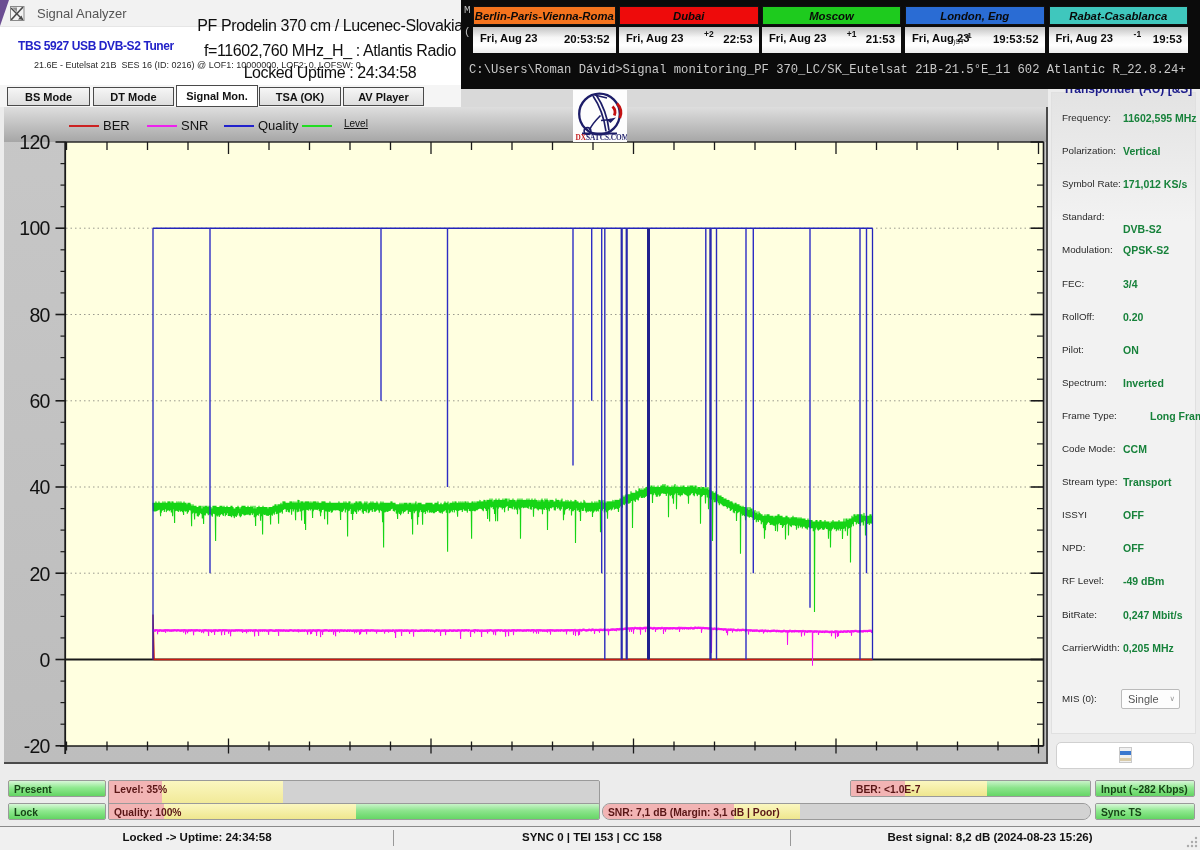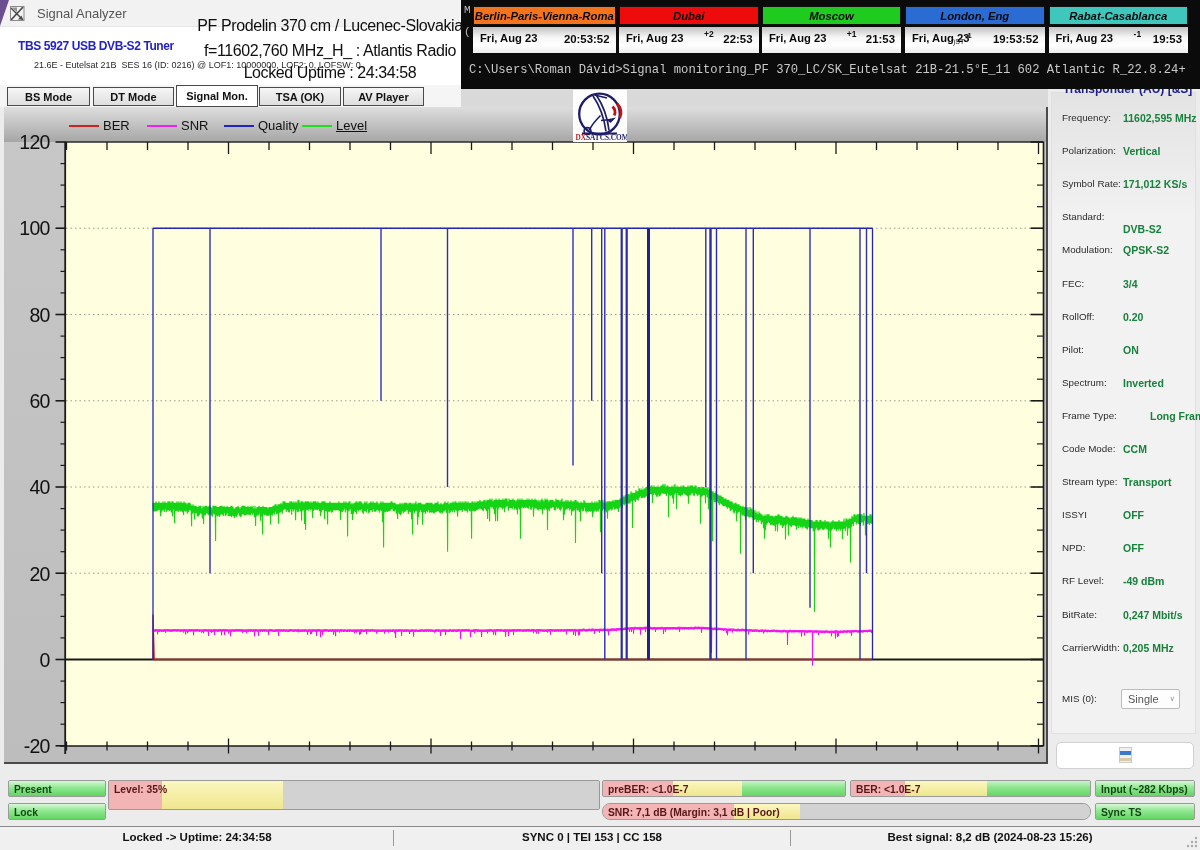--- a/index.html
+++ b/index.html
@@ -34,21 +34,21 @@
   <div style="position:absolute;left:4px;top:107px;width:1044px;height:657px;background:linear-gradient(#c7c7c7,#bdbdbd);border-right:2px solid #4a4a4a;border-bottom:2px solid #4a4a4a;box-sizing:border-box;"></div>
     <div style="position:absolute;left:4px;top:107px;width:1042px;height:35px;background:linear-gradient(#dedede,#a6a6a6);"></div>
 
   <div style="position:absolute;left:69px;top:125px;width:30px;height:2px;background:#cc2222;"></div>
   <div style="position:absolute;left:103px;top:118px;font-size:13px;color:#111;">BER</div>
   <div style="position:absolute;left:147px;top:125px;width:30px;height:2px;background:#ee22ee;"></div>
   <div style="position:absolute;left:181px;top:118px;font-size:13px;color:#111;">SNR</div>
   <div style="position:absolute;left:224px;top:125px;width:30px;height:2px;background:#2222cc;"></div>
   <div style="position:absolute;left:258px;top:118px;font-size:13px;color:#111;">Quality</div>
   <div style="position:absolute;left:302px;top:125px;width:30px;height:2px;background:#22dd22;"></div>
-  <div style="position:absolute;left:336px;top:118px;font-size:13px;color:#111;text-decoration:underline;">Level</div>
+  <div style="position:absolute;left:344px;top:118px;font-size:10px;color:#111;text-decoration:underline;">Level</div>
 
   <svg width="1050" height="770" viewBox="0 0 1050 770" style="position:absolute;left:0;top:0;">
 <rect x="66.0" y="142.0" width="977.5" height="604.0" fill="#ffffe0"></rect>
 <line x1="66.0" y1="573.2" x2="1043.5" y2="573.2" stroke="#9a9a8e" stroke-width="1" stroke-dasharray="1.5 3"></line>
 <line x1="66.0" y1="487.0" x2="1043.5" y2="487.0" stroke="#9a9a8e" stroke-width="1" stroke-dasharray="1.5 3"></line>
 <line x1="66.0" y1="400.8" x2="1043.5" y2="400.8" stroke="#9a9a8e" stroke-width="1" stroke-dasharray="1.5 3"></line>
 <line x1="66.0" y1="314.5" x2="1043.5" y2="314.5" stroke="#9a9a8e" stroke-width="1" stroke-dasharray="1.5 3"></line>
 <line x1="66.0" y1="228.2" x2="1043.5" y2="228.2" stroke="#9a9a8e" stroke-width="1" stroke-dasharray="1.5 3"></line>
 <line x1="66.0" y1="142.0" x2="1043.5" y2="142.0" stroke="#2a2a2a" stroke-width="1.6"></line>
 <line x1="66.5" y1="142" x2="66.5" y2="150" stroke="#1a1a1a" stroke-width="1.3"></line>
@@ -318,25 +318,25 @@
     <div style="position:absolute;left:8px;top:803px;width:98px;height:17px;border:1px solid #9a9a9a;border-radius:2px;box-sizing:border-box;overflow:hidden;background:#d2d2d2;">
       <div style="position:absolute;left:0px;top:0;width:98px;height:100%;background:linear-gradient(#d9f7d9,#8fe98f 45%,#63d463);"></div>
 <span style="position:absolute;left:5px;top:2.5px;font-size:10.3px;font-weight:bold;color:#174517;white-space:nowrap;">Lock</span>
     </div>
     <div style="position:absolute;left:108px;top:780px;width:492px;height:30px;border:1px solid #9a9a9a;border-radius:2px;box-sizing:border-box;overflow:hidden;background:#d2d2d2;">
       <div style="position:absolute;left:0px;top:0;width:53px;height:100%;background:#f2b4b4;"></div>
       <div style="position:absolute;left:53px;top:0;width:121px;height:100%;background:linear-gradient(#fbf7c0,#efe68e);"></div>
       <div style="position:absolute;left:174px;top:0;width:318px;height:100%;background:#d2d2d2;"></div>
 <span style="position:absolute;left:5px;top:2.5px;font-size:10.3px;font-weight:bold;color:#5a1616;white-space:nowrap;">Level: 35%</span>
     </div>
-    <div style="position:absolute;left:602px;top:780px;width:244px;height:17px;border:1px solid #9a9a9a;border-radius:2px;box-sizing:border-box;overflow:hidden;background:#d2d2d2;">
-      <div style="position:absolute;left:0px;top:0;width:70px;height:100%;background:#f2b4b4;"></div>
-      <div style="position:absolute;left:70px;top:0;width:69px;height:100%;background:linear-gradient(#fbf7c0,#efe68e);"></div>
-      <div style="position:absolute;left:139px;top:0;width:105px;height:100%;background:linear-gradient(#c9f3c9,#8ce48c 45%,#66d666);"></div>
-<span style="position:absolute;left:5px;top:2.5px;font-size:10.3px;font-weight:bold;color:#5a1616;white-space:nowrap;">preBER: &lt;1.0E-7</span>
+    <div style="position:absolute;left:108px;top:803px;width:492px;height:17px;border:1px solid #9a9a9a;border-radius:2px;box-sizing:border-box;overflow:hidden;background:#d2d2d2;">
+      <div style="position:absolute;left:0px;top:0;width:55px;height:100%;background:#f2b4b4;"></div>
+      <div style="position:absolute;left:55px;top:0;width:192px;height:100%;background:linear-gradient(#fbf7c0,#efe68e);"></div>
+      <div style="position:absolute;left:247px;top:0;width:245px;height:100%;background:linear-gradient(#c9f3c9,#8ce48c 45%,#66d666);"></div>
+<span style="position:absolute;left:5px;top:2.5px;font-size:10.3px;font-weight:bold;color:#5a1616;white-space:nowrap;">Quality: 100%</span>
     </div>
     <div style="position:absolute;left:850px;top:780px;width:241px;height:17px;border:1px solid #9a9a9a;border-radius:2px;box-sizing:border-box;overflow:hidden;background:#d2d2d2;">
       <div style="position:absolute;left:0px;top:0;width:54px;height:100%;background:#f2b4b4;"></div>
       <div style="position:absolute;left:54px;top:0;width:82px;height:100%;background:linear-gradient(#fbf7c0,#efe68e);"></div>
       <div style="position:absolute;left:136px;top:0;width:105px;height:100%;background:linear-gradient(#c9f3c9,#8ce48c 45%,#66d666);"></div>
 <span style="position:absolute;left:5px;top:2.5px;font-size:10.3px;font-weight:bold;color:#5a1616;white-space:nowrap;">BER: &lt;1.0E-7</span>
     </div>
     <div style="position:absolute;left:602px;top:803px;width:489px;height:17px;border:1px solid #9a9a9a;border-radius:8px;box-sizing:border-box;overflow:hidden;background:#d2d2d2;">
       <div style="position:absolute;left:0px;top:0;width:131px;height:100%;background:#f2b4b4;"></div>
       <div style="position:absolute;left:131px;top:0;width:66px;height:100%;background:linear-gradient(#fbf7c0,#efe68e);"></div>

